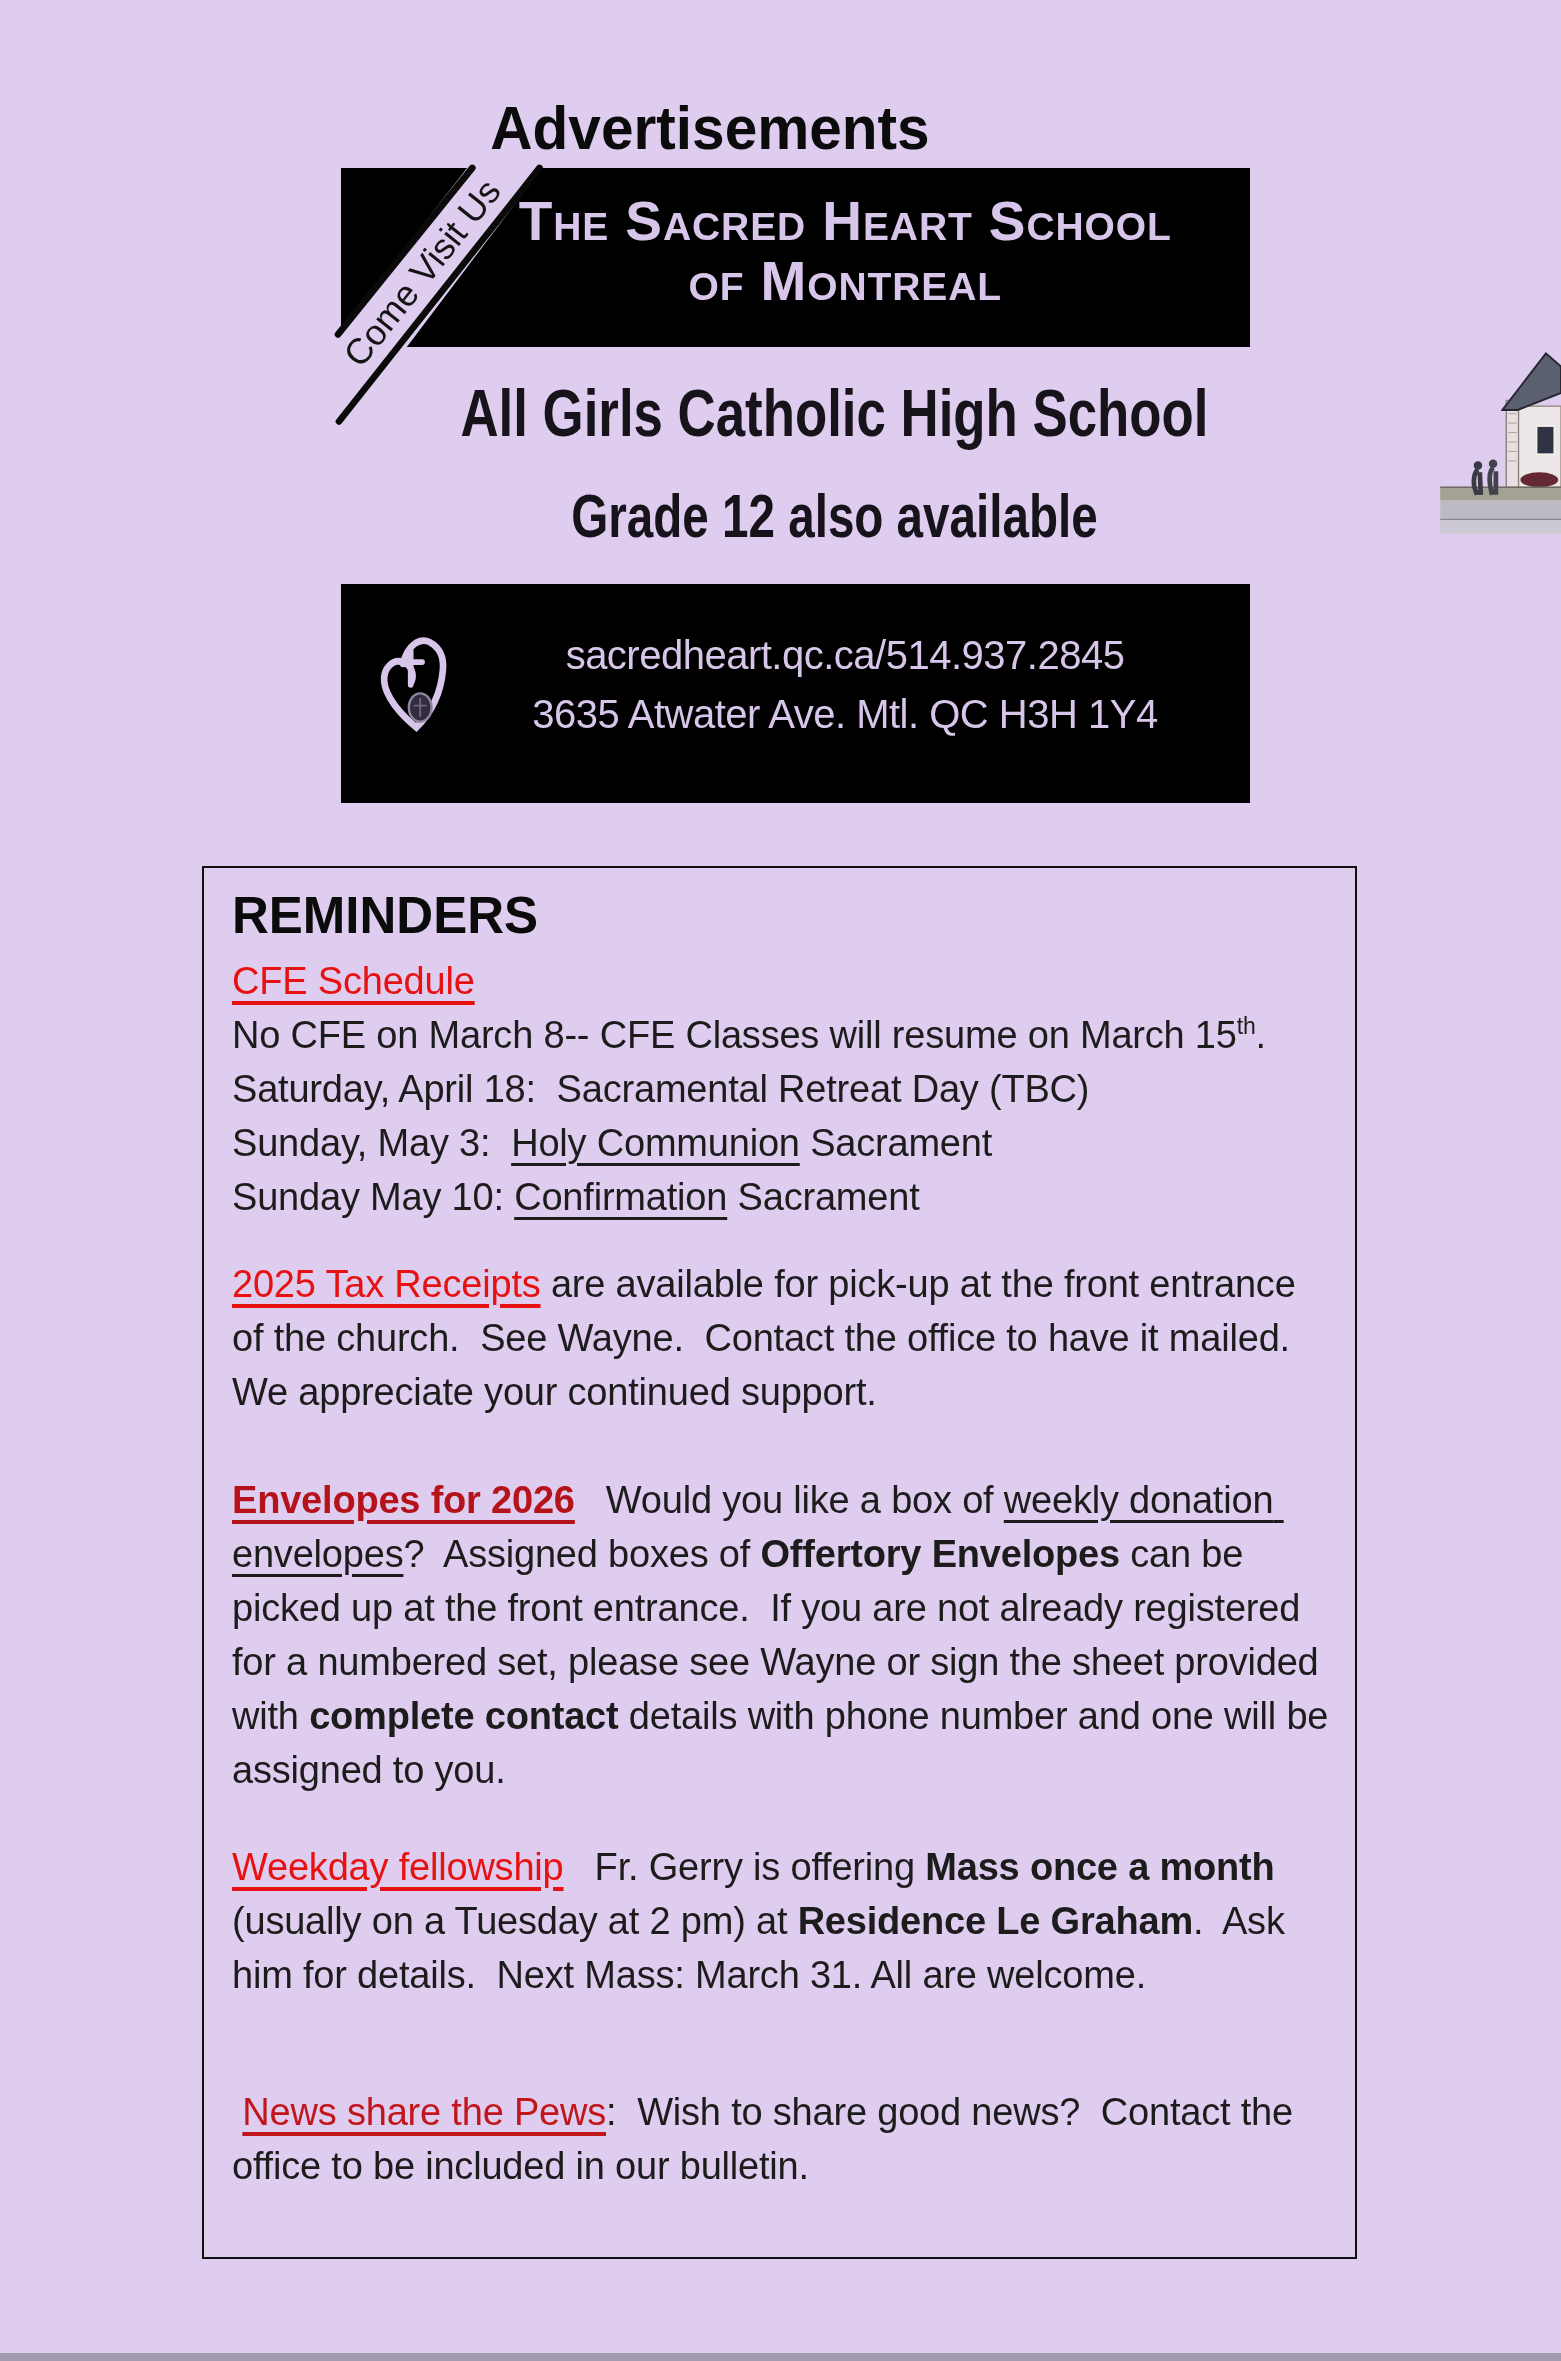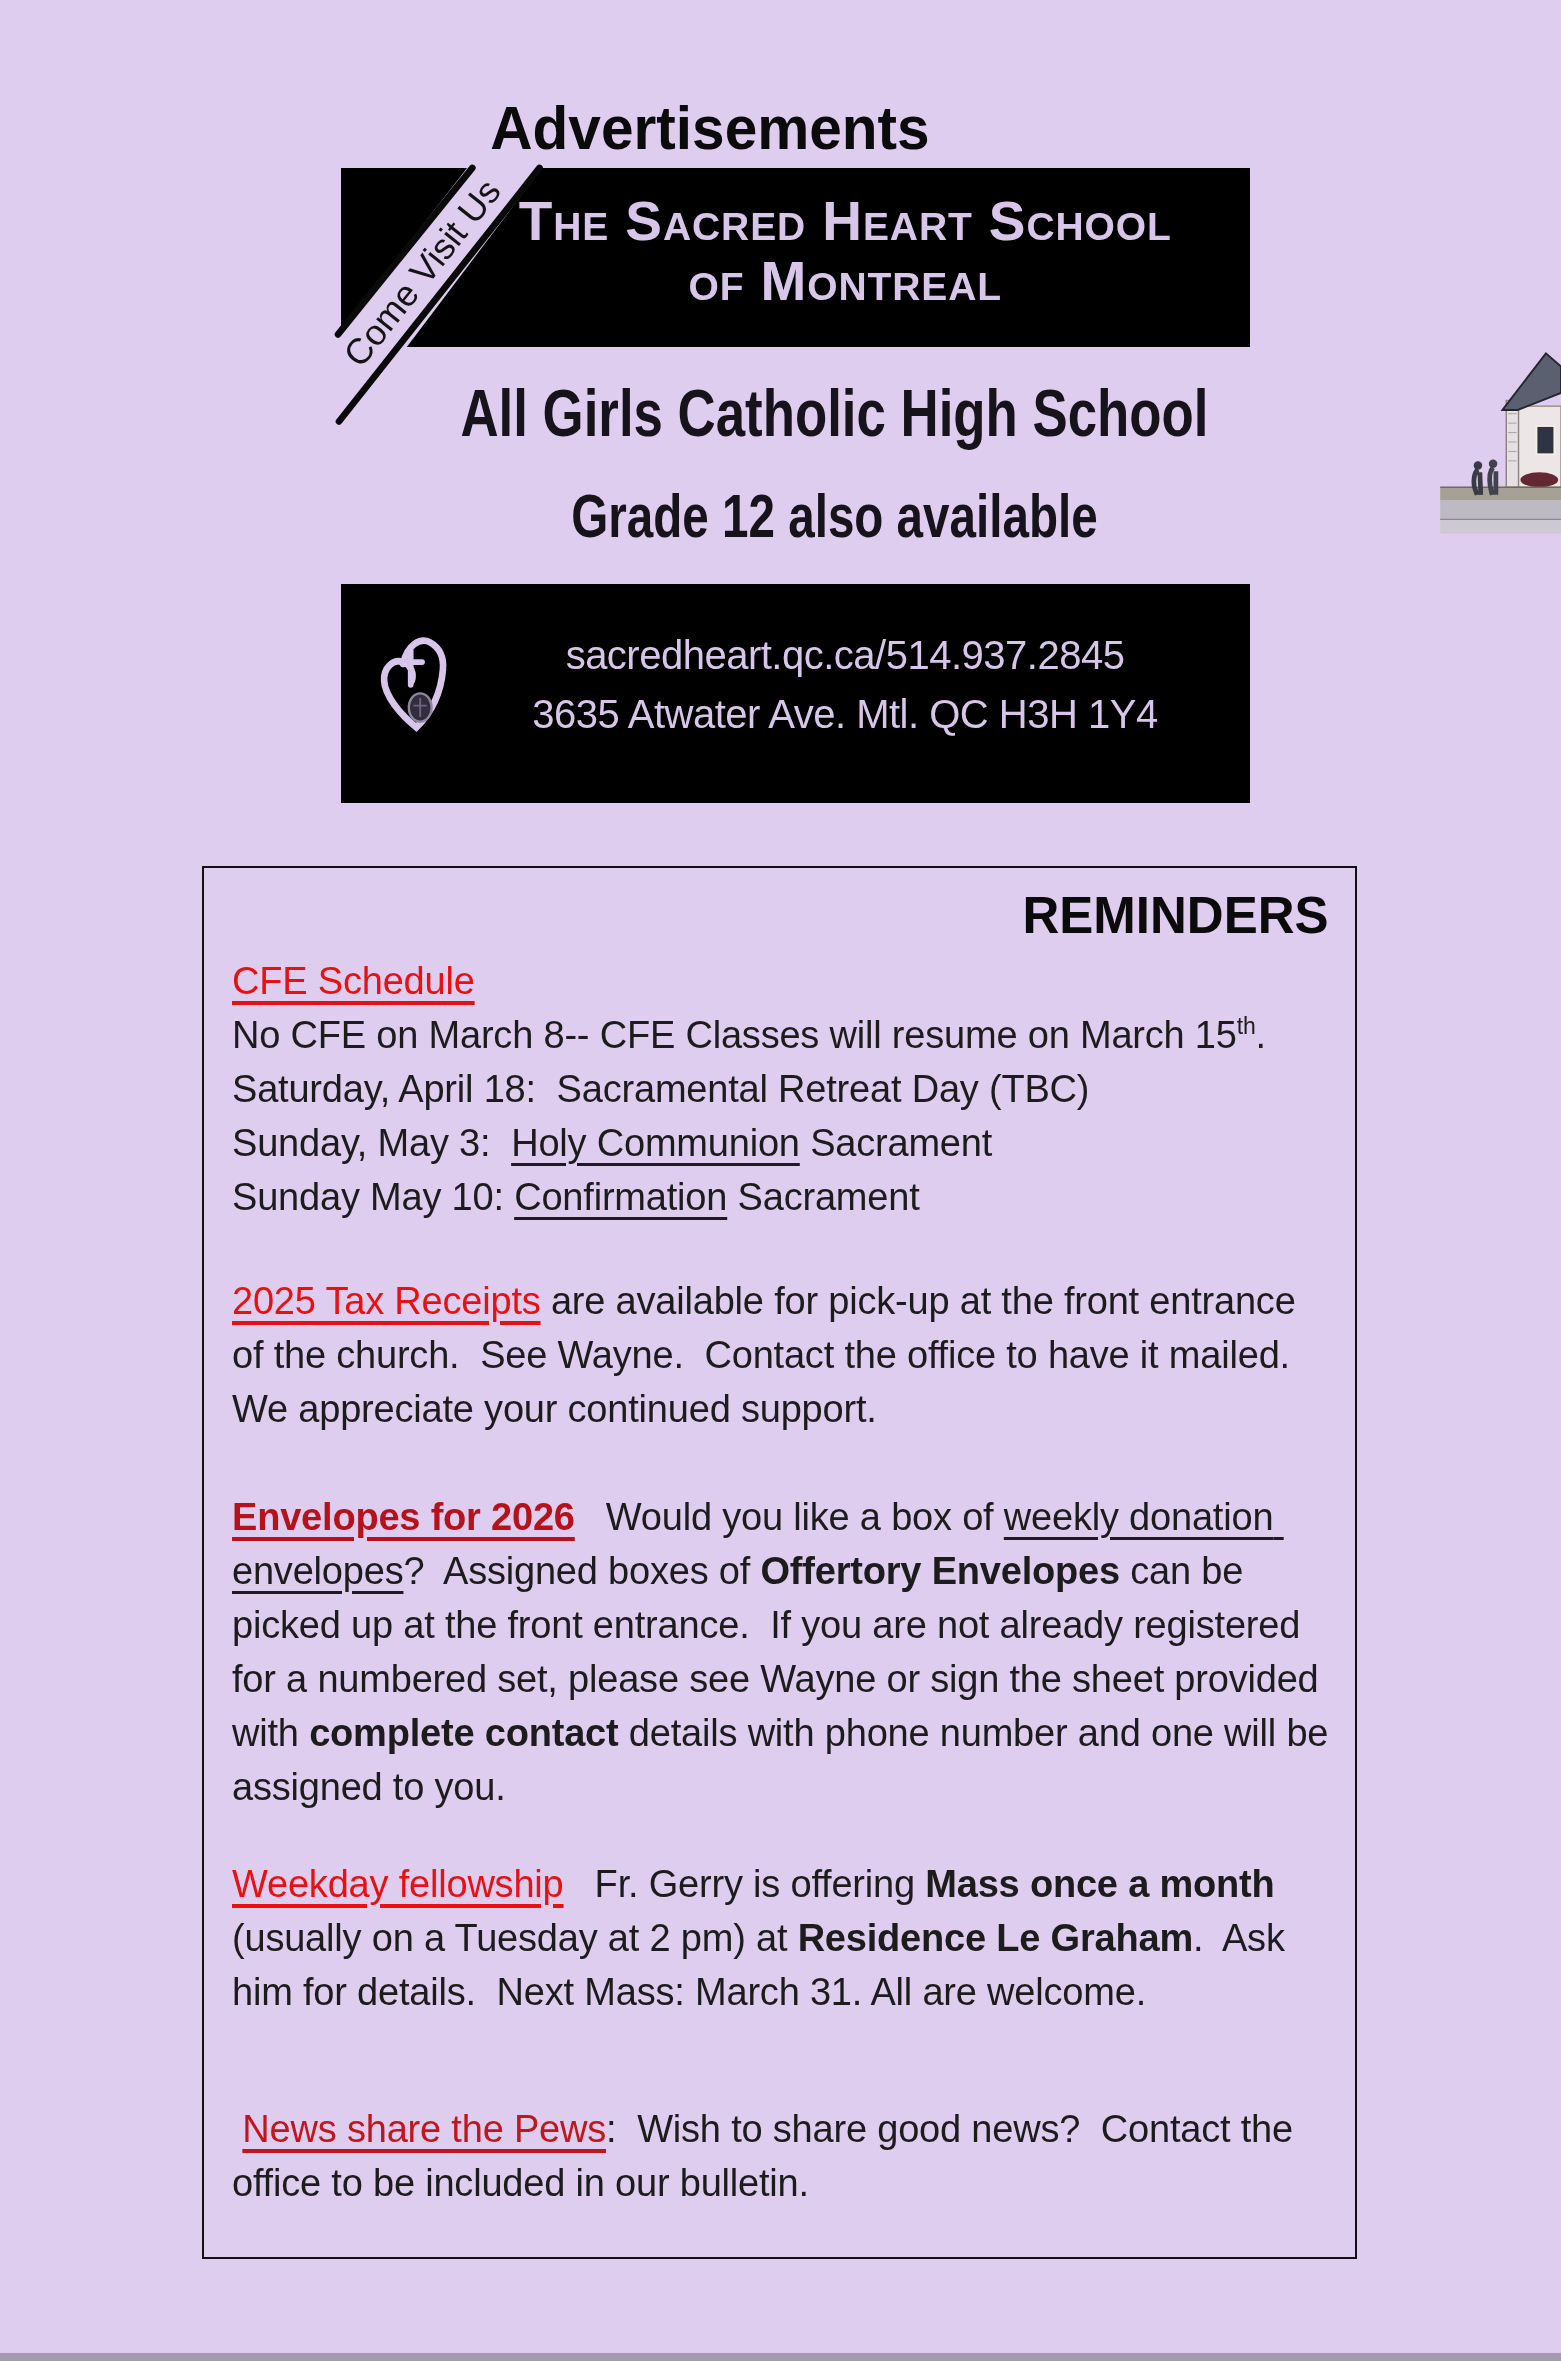--- a/index.html
+++ b/index.html
@@ -59,28 +59,28 @@
   }
   
   .church{position:absolute;left:1427px;top:351px;width:134px;height:183px;}
   
   .reminders-box{
     position:absolute;left:202px;top:866px;width:1155px;height:1393px;
     border:2.8px solid #101010;box-sizing:border-box;
     padding:19px 26.5px 0 28px;
   }
   .reminders-title{
-    font-size:51px;font-weight:bold;line-height:57px;text-align:right;
+    font-size:51px;font-weight:bold;line-height:57px;text-align:left;
     color:#0b0b0b;margin-bottom:9.5px;
   }
   .para{
     font-size:38px;line-height:54px;letter-spacing:-0.2px;
     white-space:pre-wrap;color:var(--ink,#1c1c1c);
   }
-  .para.tax-receipts{margin-top:50px;}
+  .para.tax-receipts{margin-top:33px;}
   .para.envelopes{margin-top:54px;}
   .para.weekday-fellowship{margin-top:43px;}
   .para.news-from-pews{margin-top:83px;}
   .seg{white-space:pre-wrap;}
   .seg.ru{
     color:var(--red,#E81111);
     text-decoration:underline;text-decoration-color:var(--red,#E81111);
     text-decoration-thickness:3.8px;text-underline-offset:6.6px;
   }
   .seg.dbu{

